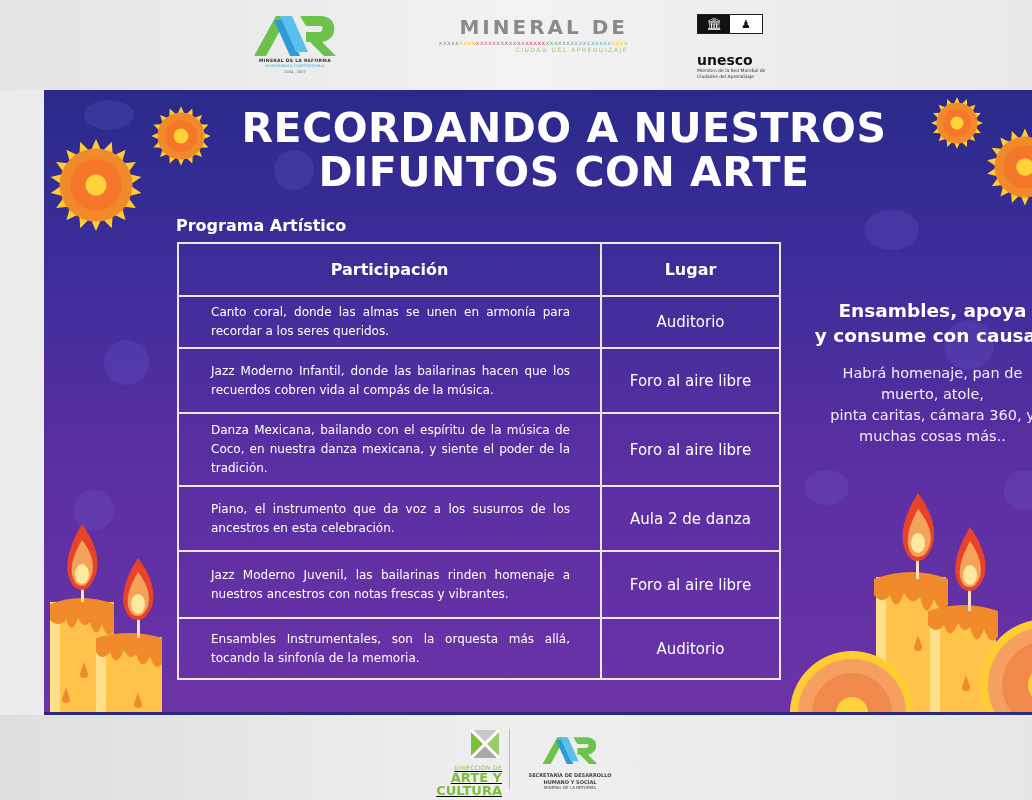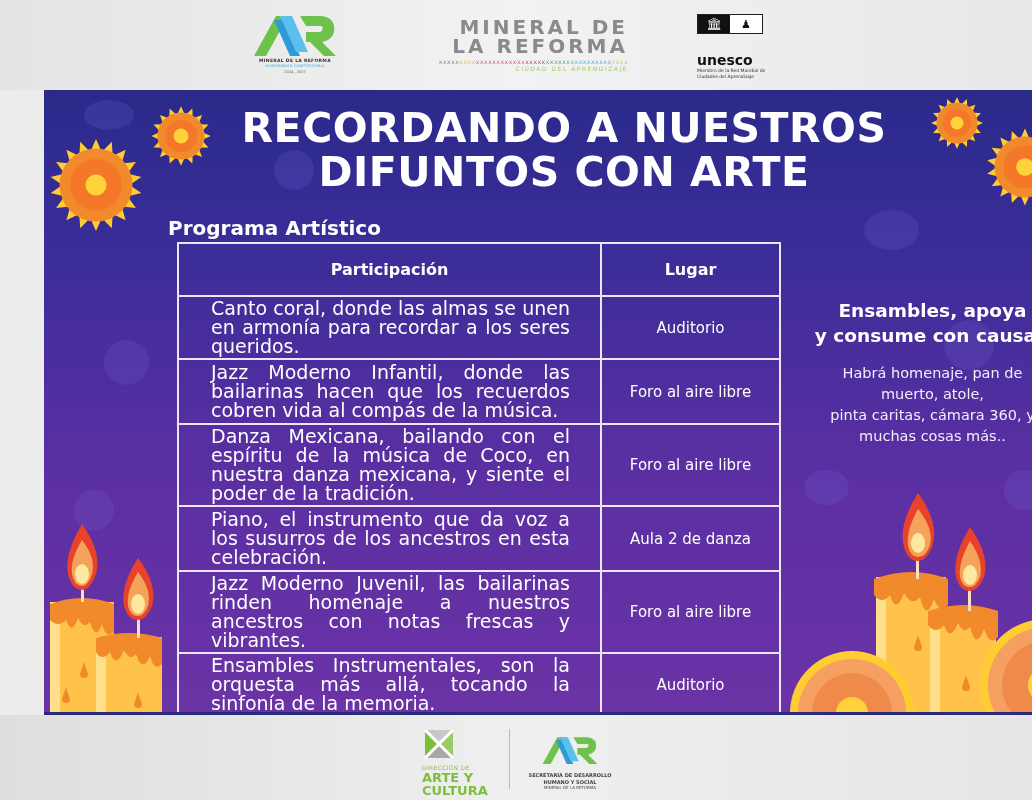--- a/index.html
+++ b/index.html
@@ -64,35 +64,35 @@
   }
   .pattern {
     position: absolute; border-radius: 50%; background: rgba(120,110,220,0.18);
   }
   .title {
     position: absolute; left: 130px; top: 16px; width: 780px; text-align: center;
     color: #fff; font-weight: bold; font-size: 41px; line-height: 44px;
     letter-spacing: 0.5px; font-family: "DejaVu Sans", sans-serif;
   }
   .subtitle {
-    position: absolute; left: 124px; top: 126px; color: #fff; font-weight: bold; font-size: 20px;
+    position: absolute; left: 132px; top: 126px; color: #fff; font-weight: bold; font-size: 16px;
   }
   
   .prog-table {
     position: absolute; left: 133px; top: 152px; width: 604px;
     border-collapse: collapse; color: #fff;
   }
   .prog-table th, .prog-table td {
     border: 2px solid #ece6f8;
   }
   .prog-table th {
     height: 53px; font-size: 16px; font-weight: bold; text-align: center;
   }
   .prog-table td.desc {
-    width: 423px; padding: 2px 30px 2px 32px; font-size: 19px; line-height: 19px;
+    width: 423px; padding: 2px 30px 2px 32px; font-size: 12px; line-height: 19px;
     text-align: justify; text-align-last: left;
   }
   .prog-table td.place {
     text-align: center; font-size: 15px;
   }
   .side {
     position: absolute; left: 745px; top: 208px; width: 287px; text-align: center; color: #fff;
   }
   .side .h1 { font-weight: bold; font-size: 18.5px; line-height: 25px; }
   .side .body { margin-top: 15px; font-size: 14.5px; line-height: 21px; color: #f2eefa; }
@@ -103,21 +103,21 @@
 
   
   .footer {
     position: absolute; left: 0; top: 715px; width: 1032px; height: 85px;
     background: linear-gradient(90deg, #dedede 0%, #efefef 50%, #e6e6e6 100%);
   }
   .footer .divider {
     position: absolute; left: 509px; top: 14px; width: 1px; height: 60px; background: #bbb;
   }
   .logo-arte {
-    position: absolute; left: 422px; top: 15px; width: 80px; text-align: left;
+    position: absolute; left: 422px; top: 15px; width: 80px; text-align: right; text-decoration: underline;
   }
   .logo-arte .t1 { font-size: 6px; color: #8bbf4a; letter-spacing: 0.3px; margin-top: 2px; }
   .logo-arte .t2 { font-size: 13px; font-weight: bold; color: #7bbf3a; line-height: 13px; }
   .logo-arte .t3 { font-size: 13px; font-weight: bold; color: #7bbf3a; line-height: 13px; }
   .logo-secr {
     position: absolute; left: 520px; top: 18px; width: 100px; text-align: center;
   }
   .logo-secr .t1 { font-size: 5px; color: #444; line-height: 6px; font-weight: bold; margin-top: 1px; }
   .logo-secr .t2 { font-size: 4px; color: #444; line-height: 5px; }
 </style>
@@ -132,21 +132,20 @@
       <polygon points="30,4 42,4 58,40 46,40" fill="#5bc0ec"></polygon>
       <path d="M50,4 L72,4 Q86,6 84,20 Q82,28 72,30 L86,44 L74,44 L60,30 L56,30 L56,20 L70,20 Q74,18 72,14 L56,14 Z" fill="#6cc24a"></path>
     </svg>
     <div class="caption">MINERAL DE LA REFORMA</div>
     <div class="sub">AYUNTAMIENTO CONSTITUCIONAL</div>
     <div class="years">2024 - 2027</div>
   </div>
 
   <div class="logo-city">
     <div class="l1">MINERAL DE</div>
-    <div class="l2">LA REFORMA</div>
     <div class="xline"><span style="color:#888">xxxxx</span><span style="color:#f2c230">xxxx</span><span style="color:#d94a8c">xxxxxxxxxxxx</span><span style="color:#c43a5a">xxxxx</span><span style="color:#4aa86a">xxxxxx</span><span style="color:#4ab0d8">xxxxxxxxxx</span><span style="color:#f2c230">xxxx</span></div>
     <div class="tag">CIUDAD DEL APRENDIZAJE</div>
   </div>
 
   <div class="logo-unesco">
     <div class="unesco-box">
       <div class="b1">🏛</div>
       <div class="b2">♟</div>
     </div>
     <div class="unesco-word">unesco</div>

